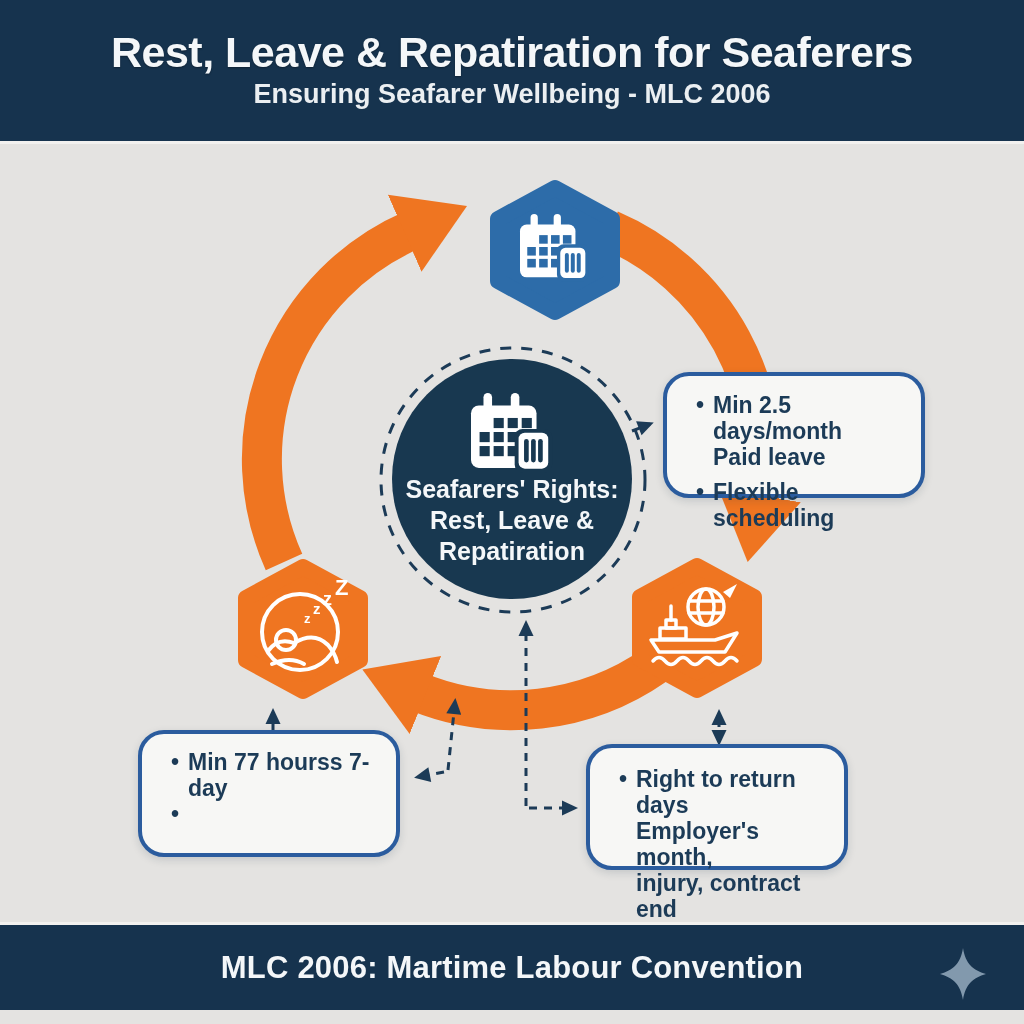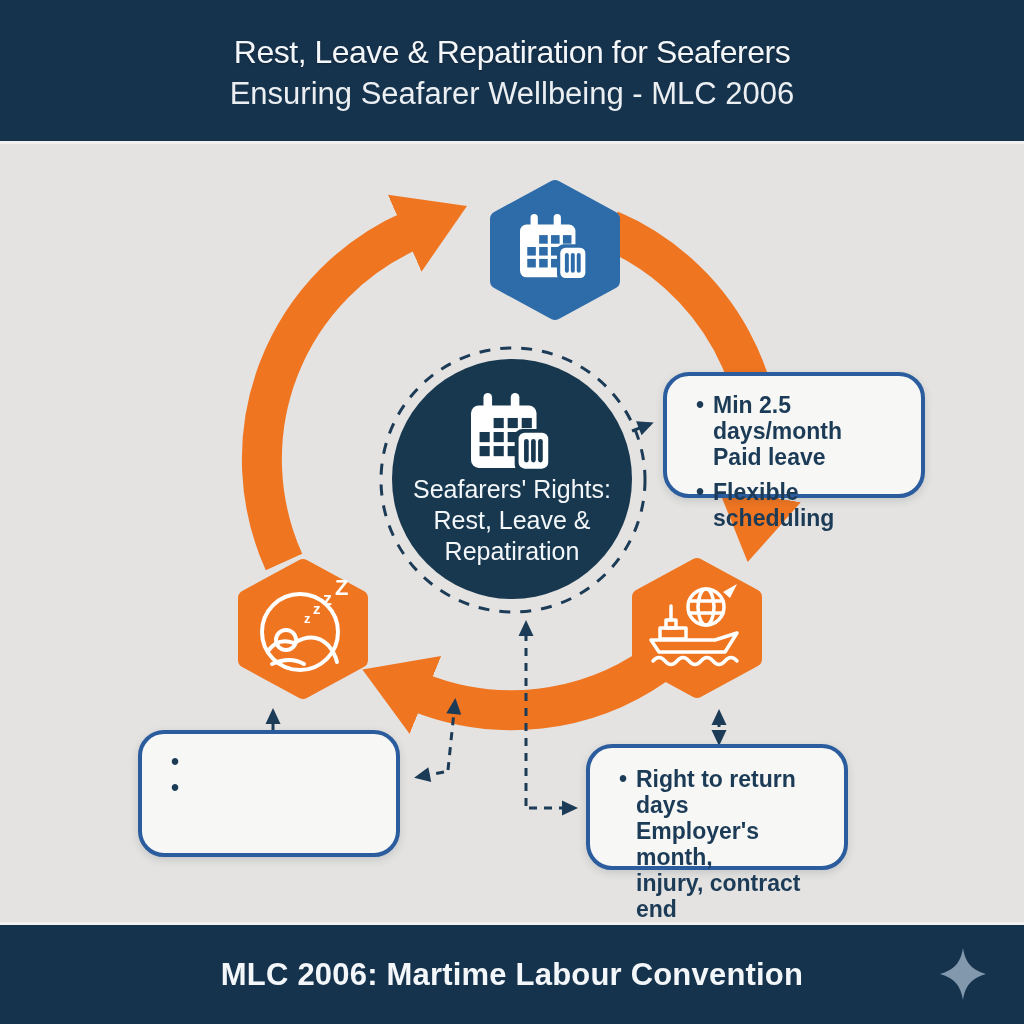--- a/index.html
+++ b/index.html
@@ -8,28 +8,28 @@
     background:#e4e3e1;
     font-family:"Liberation Sans", sans-serif;
   }
   .stage svg.diagram{position:absolute;left:0;top:0;z-index:1;}
   .band{
     position:absolute;left:0;width:1024px;background:#16334e;z-index:2;
     display:flex;flex-direction:column;align-items:center;justify-content:center;
     color:#f4f7f9;text-align:center;
   }
   .band.header{top:0;height:144px;border-bottom:3px solid #f2f1ef;box-sizing:border-box;}
-  .band.footer{top:922px;height:102px;border-top:3px solid #f2f1ef;box-sizing:border-box;}
-  .title{font-size:32px;font-weight:normal;letter-spacing:-0.5px;line-height:46px;text-shadow:0 1px 2px rgba(0,0,0,.35);}
-  .subtitle{font-size:31px;font-weight:normal;line-height:38px;opacity:.96;}
+  .band.footer{top:922px;height:88px;border-top:3px solid #f2f1ef;box-sizing:border-box;}
+  .title{font-size:43px;font-weight:bold;letter-spacing:-0.5px;line-height:46px;text-shadow:0 1px 2px rgba(0,0,0,.35);}
+  .subtitle{font-size:27px;font-weight:bold;line-height:38px;opacity:.96;}
   .footer-text{font-size:31px;font-weight:600;letter-spacing:0.2px;}
   .footer-sparkle{position:absolute;right:33px;top:18px;}
   .center-text{
     position:absolute;left:362px;top:474px;width:300px;z-index:2;
-    color:#f4f7f9;font-size:25px;font-weight:normal;line-height:31px;text-align:center;
+    color:#f4f7f9;font-size:25px;font-weight:bold;line-height:31px;text-align:center;
   }
   .callout{
     position:absolute;z-index:2;box-sizing:border-box;
     background:#f7f7f5;border:4px solid #2b5c9e;border-radius:26px;
     box-shadow:0 3px 8px rgba(20,40,60,.15);
     color:#1c3b57;font-size:23px;font-weight:600;line-height:26px;
     padding:16px 14px 0 20px;
   }
   .callout .item{display:flex;align-items:flex-start;}
   .callout .item + .item{margin-top:0px;}
@@ -186,20 +186,21 @@
       <div class="lines">
         <div>Flexible scheduling</div>
       </div>
     </div>
   </div>
 
   <div class="callout co-rest-hours">
     <div class="item">
       <span class="marker">•</span>
       <div class="lines">
+        <div>Min 77 hourss 7-day</div>
       </div>
     </div>
     <div class="item">
       <span class="marker">•</span>
     </div>
   </div>
 
   <div class="callout co-repatriation">
     <div class="item">
       <span class="marker">•</span>

